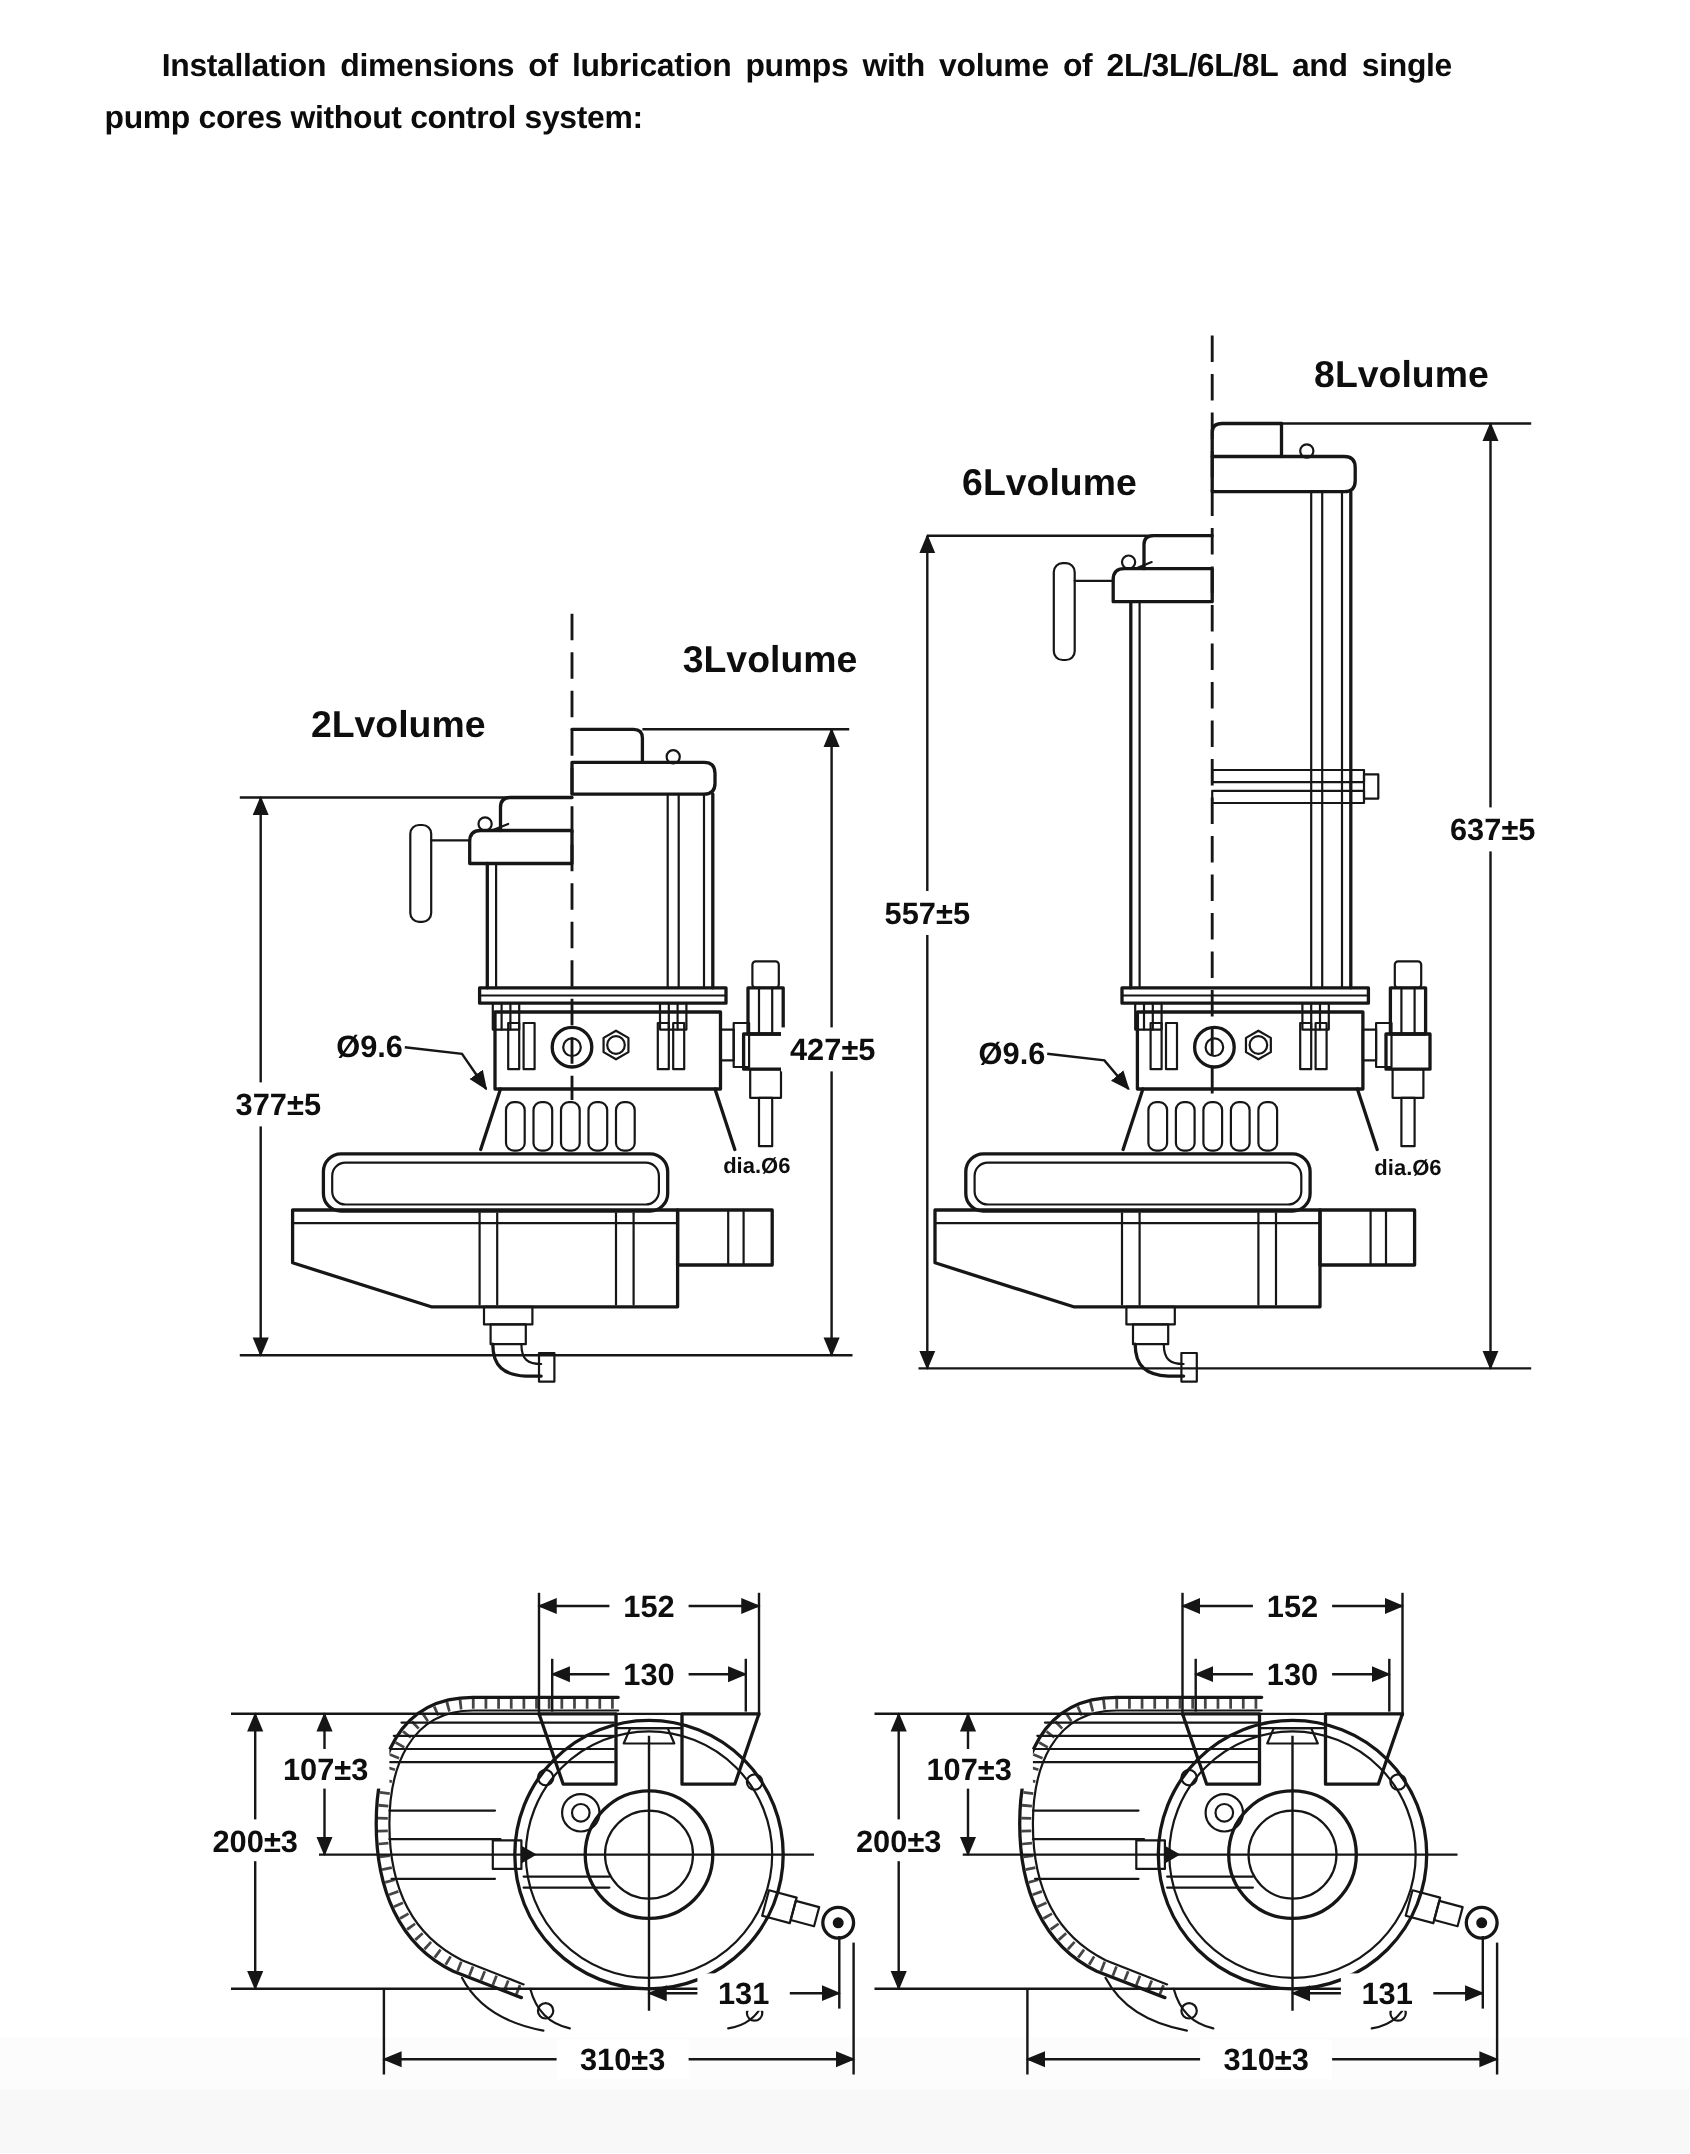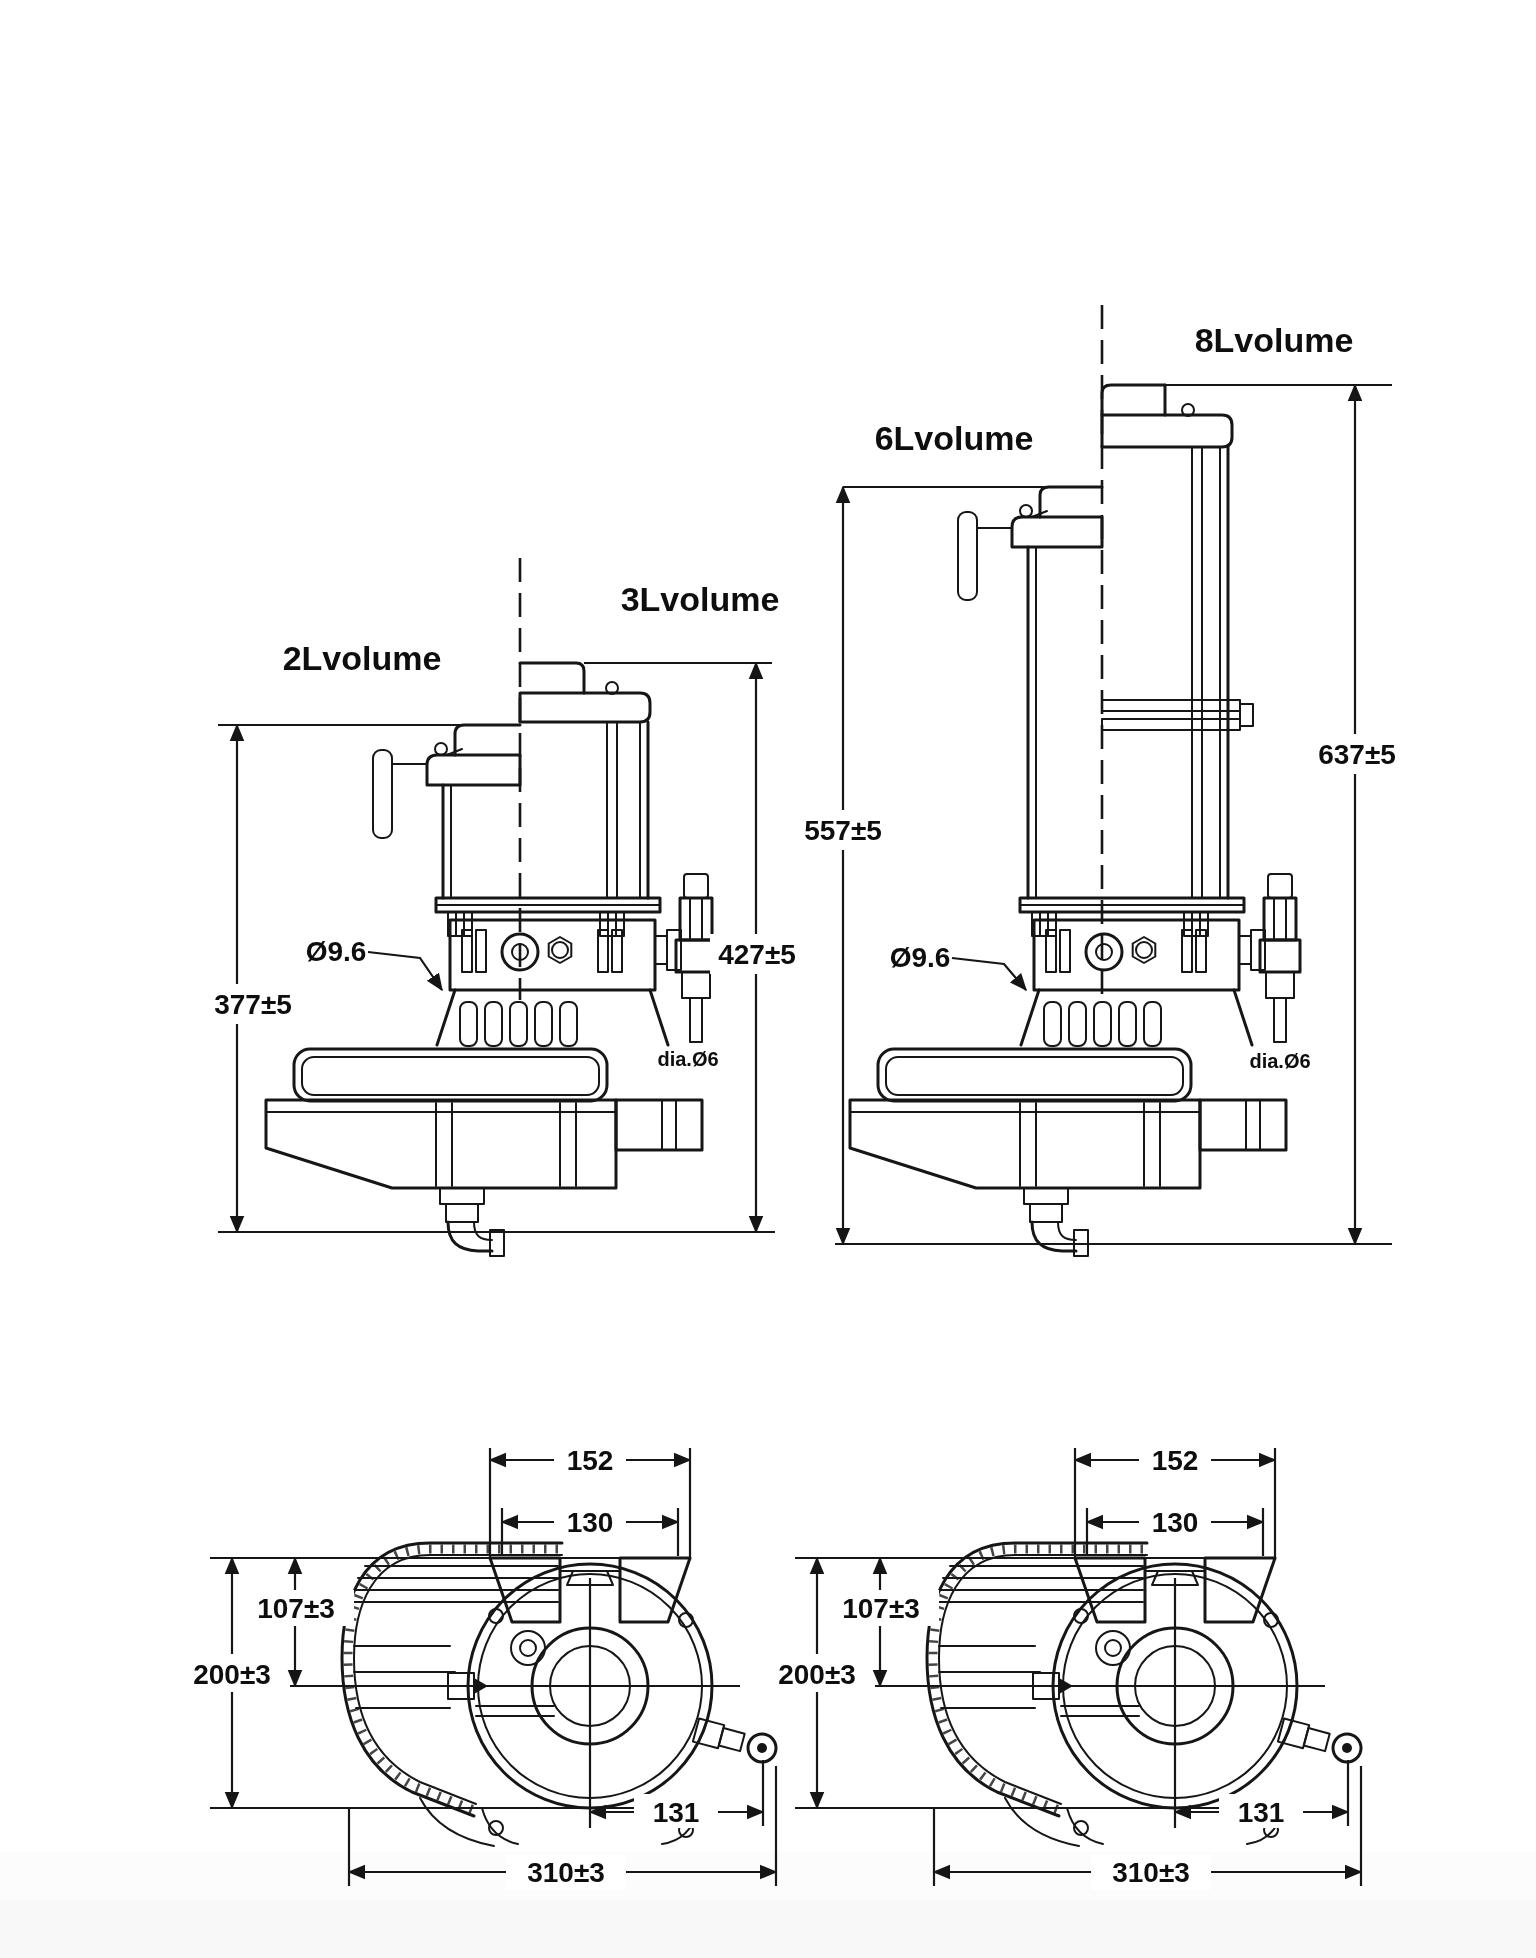--- a/index.html
+++ b/index.html
@@ -17,20 +17,21 @@
   .noise{fill:#f3f3f3;}
   text{fill:#0e0e0e;}
   .dimtxt{font:700 28px "Liberation Sans",sans-serif;}
   .voltxt{font:700 34px "Liberation Sans",sans-serif;}
   .smtxt{font:700 20px "Liberation Sans",sans-serif;}
 </style>
 </head>
 <body>
 
 <div class="page">
+  <p class="title">Installation dimensions of lubrication pumps with volume of 2L/3L/6L/8L and single pump cores without control system:</p>
 
   <svg width="1536" height="1958" viewBox="0 0 1536 1958">
     <defs>
       <marker id="ar" viewBox="0 0 12 12" refX="11" refY="6" markerWidth="8" markerHeight="8" orient="auto-start-reverse">
         <path d="M0 1 L12 6 L0 11 Z" fill="#151515"></path>
       </marker>
 
       <g id="pumpbase">
 
         <rect class="o" x="436" y="898" width="224" height="14"></rect>

